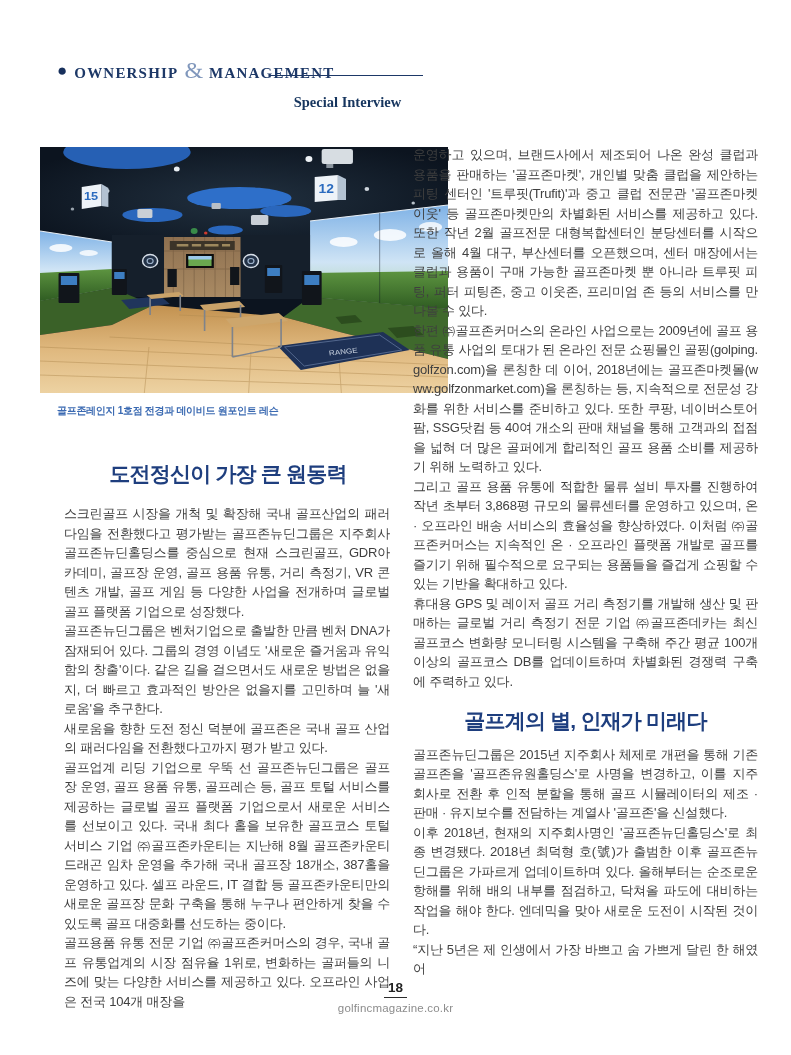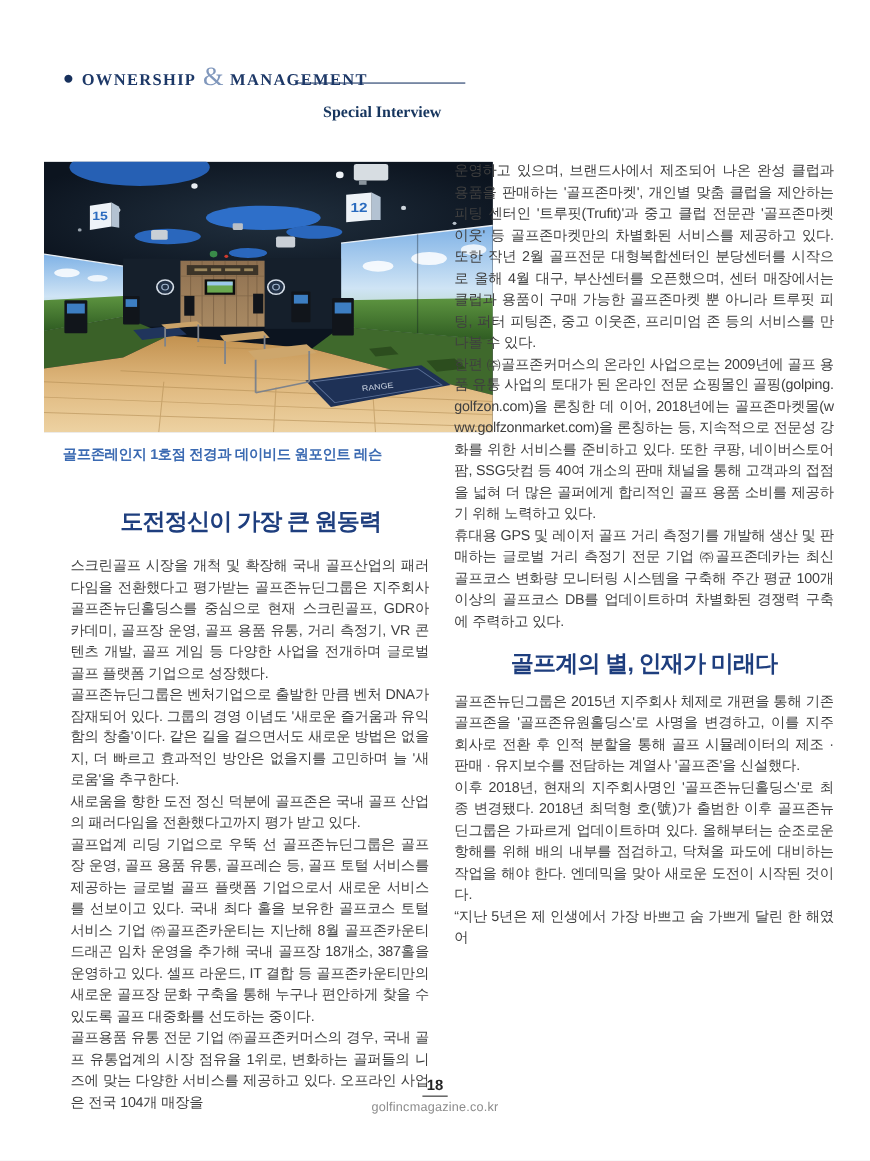--- a/index.html
+++ b/index.html
@@ -34,21 +34,21 @@
     text-align: center;
     font-family: "Liberation Serif", serif;
     font-weight: 700; font-size: 14.5px; color: #16355e;
   }
 
   
   .photo-wrap { position: absolute; left: 40px; top: 147px; width: 408px; height: 246px; }
   .photo-wrap svg { display: block; width: 100%; height: 100%; }
   .photo-caption {
     position: absolute; left: 57px; top: 404px; width: 330px;
-    font-size: 13px; font-weight: 700; color: #3b6ab2; letter-spacing: -0.3px;
+    font-size: 10px; font-weight: 700; color: #3b6ab2; letter-spacing: -0.3px;
   }
 
   
   .col { color: #3f3f3f; font-size: 13px; line-height: 19.5px; text-align: justify; word-break: break-all; letter-spacing: -0.2px; }
   .col p { margin: 0; }
   .left-col  { position: absolute; left: 64px;  top: 504px; width: 326px; }
   .right-col { position: absolute; left: 413px; top: 145px; width: 345px; }
 
   .section-heading {
     font-size: 21px; font-weight: 800; color: #1e3e7e; letter-spacing: -0.8px;
@@ -254,20 +254,21 @@
     <p>스크린골프 시장을 개척 및 확장해 국내 골프산업의 패러다임을 전환했다고 평가받는 골프존뉴딘그룹은 지주회사 골프존뉴딘홀딩스를 중심으로 현재 스크린골프, GDR아카데미, 골프장 운영, 골프 용품 유통, 거리 측정기, VR 콘텐츠 개발, 골프 게임 등 다양한 사업을 전개하며  글로벌 골프 플랫폼 기업으로 성장했다.</p>
     <p>골프존뉴딘그룹은 벤처기업으로 출발한 만큼 벤처 DNA가 잠재되어 있다. 그룹의 경영 이념도 '새로운 즐거움과 유익함의 창출'이다. 같은 길을 걸으면서도 새로운 방법은 없을지, 더 빠르고 효과적인 방안은 없을지를 고민하며 늘 '새로움'을 추구한다.</p>
     <p>새로움을 향한 도전 정신 덕분에 골프존은 국내 골프 산업의 패러다임을 전환했다고까지 평가 받고 있다.</p>
     <p>골프업계 리딩 기업으로 우뚝 선 골프존뉴딘그룹은 골프장 운영, 골프 용품 유통, 골프레슨 등, 골프 토털 서비스를 제공하는 글로벌 골프 플랫폼 기업으로서 새로운 서비스를 선보이고 있다. 국내 최다 홀을 보유한 골프코스 토털 서비스 기업 ㈜골프존카운티는 지난해 8월 골프존카운티 드래곤 임차 운영을 추가해 국내 골프장 18개소, 387홀을 운영하고 있다. 셀프 라운드, IT 결합 등 골프존카운티만의 새로운 골프장 문화 구축을 통해 누구나 편안하게 찾을 수 있도록 골프 대중화를 선도하는 중이다.</p>
     <p>골프용품 유통 전문 기업 ㈜골프존커머스의 경우, 국내 골프 유통업계의 시장 점유율 1위로, 변화하는 골퍼들의 니즈에 맞는 다양한 서비스를 제공하고 있다. 오프라인 사업은 전국 104개 매장을</p>
   </div>
 
   <div class="col right-col">
     <p>운영하고 있으며, 브랜드사에서 제조되어 나온 완성 클럽과 용품을 판매하는 '골프존마켓', 개인별 맞춤 클럽을 제안하는 피팅 센터인 '트루핏(Trufit)'과 중고 클럽 전문관 '골프존마켓 이웃' 등 골프존마켓만의 차별화된 서비스를 제공하고 있다. 또한 작년 2월 골프전문 대형복합센터인 분당센터를 시작으로 올해 4월 대구, 부산센터를 오픈했으며, 센터 매장에서는 클럽과 용품이 구매 가능한 골프존마켓 뿐 아니라 트루핏 피팅, 퍼터 피팅존, 중고 이웃존, 프리미엄 존 등의 서비스를 만나볼 수 있다.</p>
     <p>한편 ㈜골프존커머스의 온라인 사업으로는 2009년에 골프 용품 유통 사업의 토대가 된 온라인 전문 쇼핑몰인 골핑(golping.golfzon.com)을 론칭한 데 이어, 2018년에는 골프존마켓몰(www.golfzonmarket.com)을 론칭하는 등, 지속적으로 전문성 강화를 위한 서비스를 준비하고 있다. 또한 쿠팡, 네이버스토어팜, SSG닷컴 등 40여 개소의 판매 채널을 통해 고객과의 접점을 넓혀 더 많은 골퍼에게 합리적인 골프 용품 소비를 제공하기 위해 노력하고 있다.</p>
+    <p>그리고 골프 용품 유통에 적합한 물류 설비 투자를 진행하여 작년 초부터 3,868평 규모의 물류센터를 운영하고 있으며, 온 · 오프라인 배송 서비스의 효율성을 향상하였다. 이처럼 ㈜골프존커머스는 지속적인 온 · 오프라인 플랫폼 개발로 골프를 즐기기 위해 필수적으로 요구되는 용품들을 즐겁게 쇼핑할 수 있는 기반을 확대하고 있다.</p>
     <p>휴대용 GPS 및 레이저 골프 거리 측정기를 개발해 생산 및 판매하는 글로벌 거리 측정기 전문 기업 ㈜골프존데카는 최신 골프코스 변화량 모니터링 시스템을 구축해 주간 평균 100개 이상의 골프코스 DB를 업데이트하며 차별화된 경쟁력 구축에 주력하고 있다.</p>
     <div class="section-heading heading-2">골프계의 별, 인재가 미래다</div>
     <p>골프존뉴딘그룹은 2015년 지주회사 체제로 개편을 통해 기존 골프존을 '골프존유원홀딩스'로 사명을 변경하고, 이를 지주회사로 전환 후 인적 분할을 통해 골프 시뮬레이터의 제조 · 판매 · 유지보수를 전담하는 계열사 '골프존'을 신설했다.</p>
     <p>이후 2018년, 현재의 지주회사명인 '골프존뉴딘홀딩스'로 최종 변경됐다. 2018년 최덕형 호(號)가 출범한 이후 골프존뉴딘그룹은 가파르게 업데이트하며 있다. 올해부터는 순조로운 항해를 위해 배의 내부를 점검하고, 닥쳐올 파도에 대비하는 작업을 해야 한다. 엔데믹을 맞아 새로운 도전이 시작된 것이다.</p>
     <p>“지난 5년은 제 인생에서 가장 바쁘고 숨 가쁘게 달린 한 해였어</p>
   </div>
 
   <div class="footer">
     <div class="page-number">18</div>
     <div class="site-url">golfincmagazine.co.kr</div>

